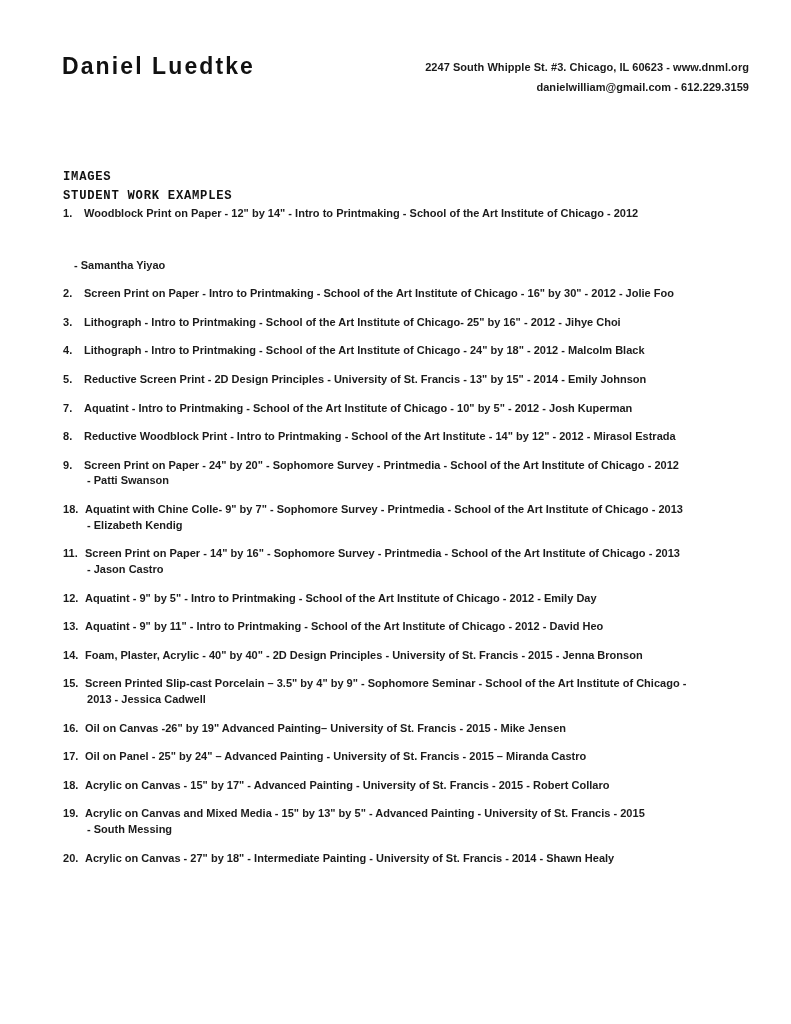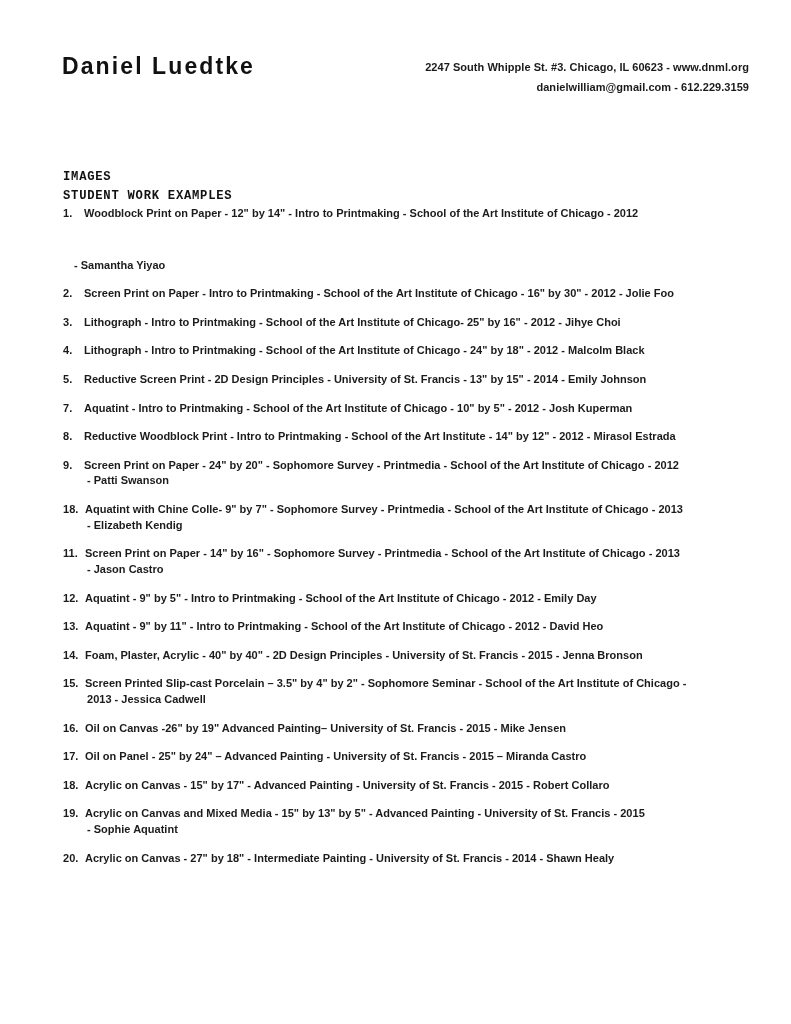--- a/index.html
+++ b/index.html
@@ -162,34 +162,34 @@
       <div class="work-item">
         <span class="work-line"><span class="work-num">12.</span><span>Aquatint - 9" by 5" - Intro to Printmaking - School of the Art Institute of Chicago - 2012 - Emily Day</span></span>
       </div>
       <div class="work-item">
         <span class="work-line"><span class="work-num">13.</span><span>Aquatint - 9" by 11" - Intro to Printmaking - School of the Art Institute of Chicago - 2012 - David Heo</span></span>
       </div>
       <div class="work-item">
         <span class="work-line"><span class="work-num">14.</span><span>Foam, Plaster, Acrylic - 40" by 40" - 2D Design Principles - University of St. Francis - 2015 - Jenna Bronson</span></span>
       </div>
       <div class="work-item">
-        <span class="work-line"><span class="work-num">15.</span><span>Screen Printed Slip-cast Porcelain  –  3.5" by 4" by 2" - Sophomore Seminar - School of the Art Institute of Chicago -</span></span>
+        <span class="work-line"><span class="work-num">15.</span><span>Screen Printed Slip-cast Porcelain  –  3.5" by 4" by 9" - Sophomore Seminar - School of the Art Institute of Chicago -</span></span>
         <span class="work-line cont-wide"><span>2013 - Jessica Cadwell</span></span>
       </div>
       <div class="work-item">
         <span class="work-line"><span class="work-num">16.</span><span>Oil on Canvas -26" by 19" Advanced Painting– University of St. Francis - 2015 - Mike Jensen</span></span>
       </div>
       <div class="work-item">
         <span class="work-line"><span class="work-num">17.</span><span>Oil on Panel - 25" by 24" – Advanced Painting - University of St. Francis - 2015 – Miranda Castro</span></span>
       </div>
       <div class="work-item">
         <span class="work-line"><span class="work-num">18.</span><span>Acrylic on Canvas - 15" by 17" - Advanced Painting - University of St. Francis - 2015 - Robert Collaro</span></span>
       </div>
       <div class="work-item">
         <span class="work-line"><span class="work-num">19.</span><span>Acrylic on Canvas and Mixed Media - 15" by 13" by 5" - Advanced Painting - University of St. Francis - 2015</span></span>
-        <span class="work-line cont-wide"><span>- Sophie Aquatint</span></span>
+        <span class="work-line cont-wide"><span>- South Messing</span></span>
       </div>
       <div class="work-item">
         <span class="work-line"><span class="work-num">20.</span><span>Acrylic on Canvas - 27" by 18"  - Intermediate Painting - University of St. Francis - 2014 - Shawn Healy</span></span>
       </div>
     </div>
 
 </div>
 
 </body></html>

